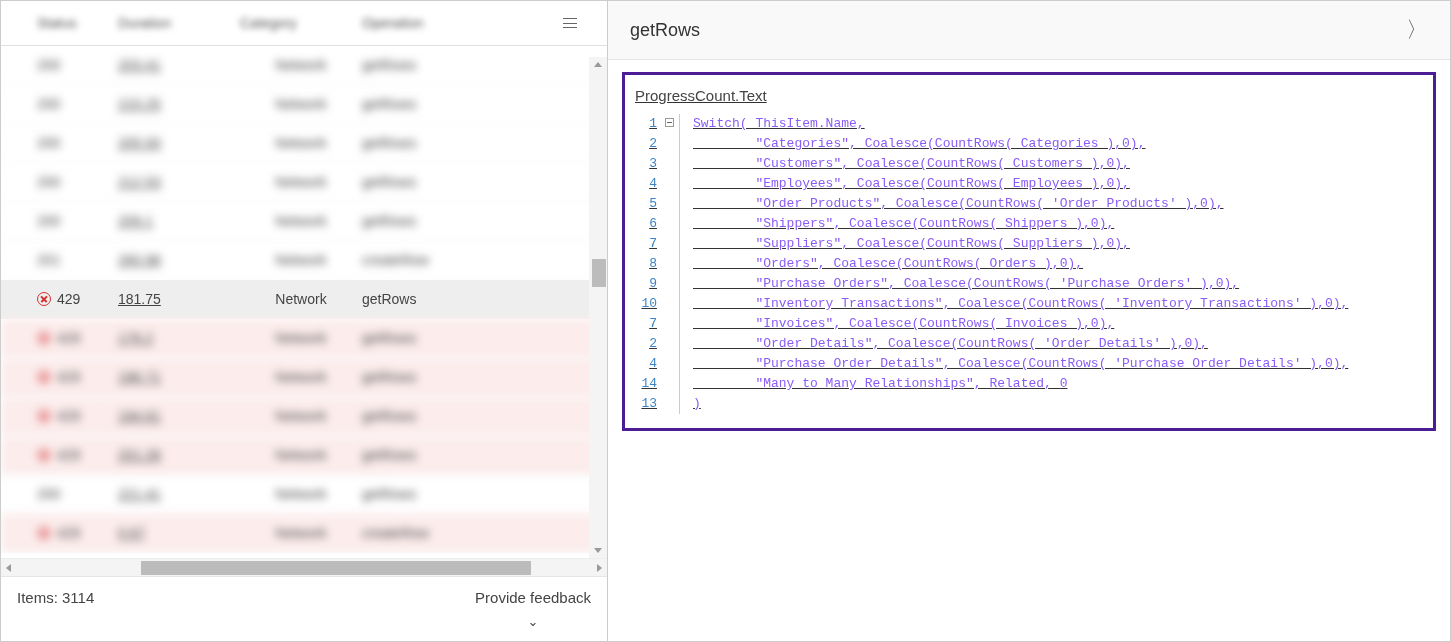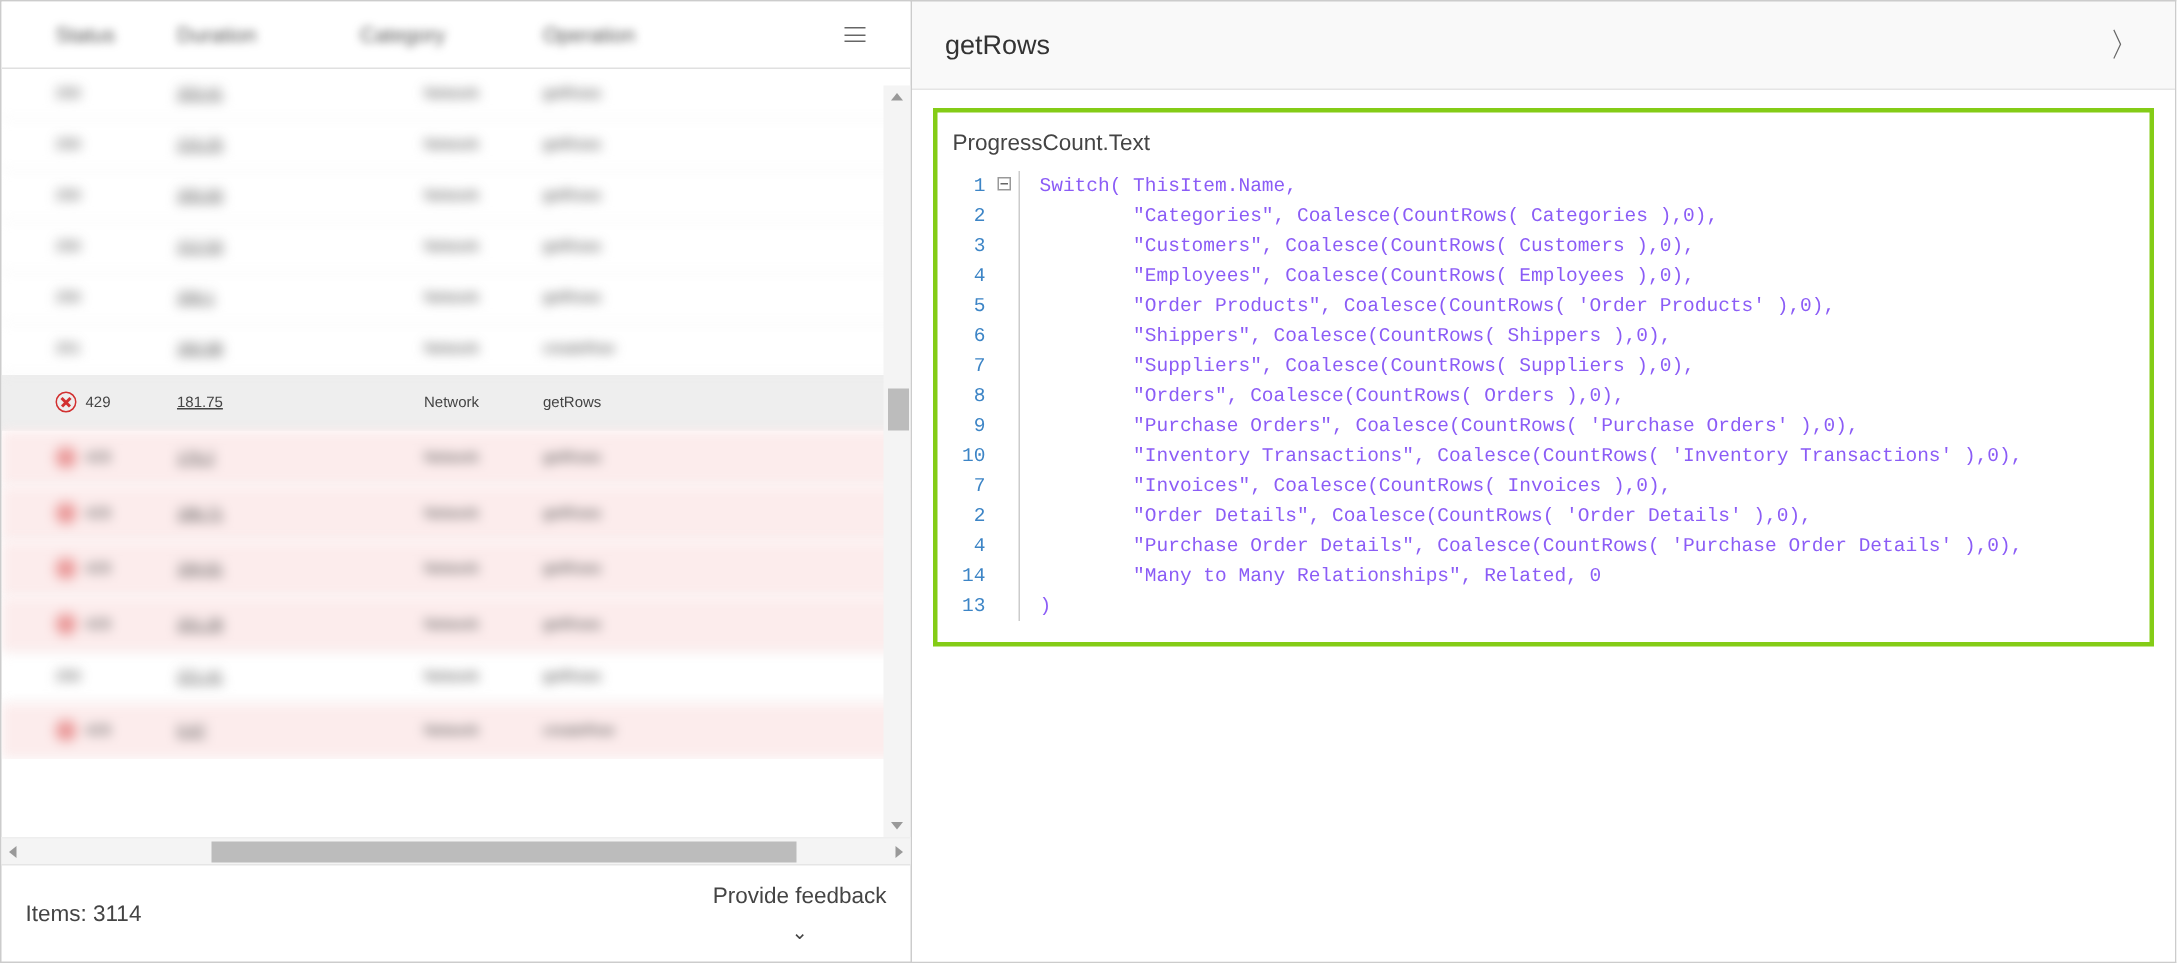--- a/index.html
+++ b/index.html
@@ -20,55 +20,55 @@
     
     .table-body { overflow-y: hidden; position: relative; }
     .row { display: flex; border-bottom: 1px solid #f0f0f0; padding: 11px 0; align-items: center; }
     .row.blurred { filter: blur(4px); }
     .row.error-bg { background: #fcecec; }
     .row.selected { background: #eee; }
     .td:nth-child(1) { width: 117px; padding-left: 36px; display: flex; align-items: center; gap: 6px; }
     .td:nth-child(2) { width: 122px; text-decoration: underline; }
     .td:nth-child(3) { width: 122px; text-align: center; }
     .td:nth-child(4) { width: 150px; }
-    .td { font-size: 10px; color: #444; }
+    .td { font-size: 14px; color: #444; }
     
     .error-icon { width: 14px; height: 14px; border: 1.5px solid #d23030; border-radius: 50%; position: relative; flex-shrink: 0; }
     .error-icon::before, .error-icon::after { content: ''; position: absolute; width: 8px; height: 1.5px; background: #d23030; top: 50%; left: 50%; transform-origin: center; }
     .error-icon::before { transform: translate(-50%, -50%) rotate(45deg); }
     .error-icon::after { transform: translate(-50%, -50%) rotate(-45deg); }
     
     .vscroll { position: absolute; right: 0; top: 56px; bottom: 0; width: 18px; background: #f4f4f4; }
     .vscroll-thumb { position: absolute; right: 1px; width: 14px; height: 28px; background: #bcbcbc; top: 202px; }
     .vscroll::before { content: ''; position: absolute; top: 5px; left: 5px; border-left: 4px solid transparent; border-right: 4px solid transparent; border-bottom: 5px solid #999; }
     .vscroll::after { content: ''; position: absolute; bottom: 5px; left: 5px; border-left: 4px solid transparent; border-right: 4px solid transparent; border-top: 5px solid #999; }
     
     .hscroll { height: 18px; background: #f4f4f4; position: relative; border-top: 1px solid #eee; }
     .hscroll-thumb { position: absolute; top: 2px; left: 140px; width: 390px; height: 14px; background: #bcbcbc; }
     .hscroll::before { content: ''; position: absolute; left: 5px; top: 5px; border-top: 4px solid transparent; border-bottom: 4px solid transparent; border-right: 5px solid #999; }
     .hscroll::after { content: ''; position: absolute; right: 5px; top: 5px; border-top: 4px solid transparent; border-bottom: 4px solid transparent; border-left: 5px solid #999; }
     
-    .footer { display: flex; justify-content: space-between; align-items: center; padding: 12px 16px; border-top: 1px solid #e5e5e5; }
+    .footer { display: flex; justify-content: space-between; align-items: flex-start; padding: 12px 16px; border-top: 1px solid #e5e5e5; }
     .items-count { font-size: 15px; color: #444; }
     .feedback { display: flex; align-items: center; gap: 8px; font-size: 15px; color: #444; cursor: pointer; flex-direction: column; }
     .chevron-down { font-size: 13px; color: #444; }
     
     
     .right-pane { flex: 1; border: 1px solid #ccc; border-left: none; display: flex; flex-direction: column; background: #f9f9f9; }
     .detail-header { display: flex; justify-content: space-between; align-items: center; padding: 14px 22px; border-bottom: 1px solid #e5e5e5; }
     .detail-title { font-size: 18px; color: #333; }
     .chevron-right { font-size: 22px; color: #666; cursor: pointer; }
     
     .tabs { display: flex; gap: 32px; padding: 0 22px; border-bottom: 1px solid #e5e5e5; }
     .tab { padding: 13px 0; font-size: 15px; color: #444; cursor: pointer; }
     .tab.active { color: #333; border-bottom: 3px solid #742774; margin-bottom: -1px; }
     .tab-highlight { border: 3px solid #e22; padding: 2px 10px; margin: 6px -13px; }
     
     .content-area { flex: 1; background: #fff; padding: 0; margin: 0; }
-    .red-box { border: 3px solid #84cc16; margin: 12px 14px 0 14px; padding: 12px 2px 14px 10px; background: #fff; }
+    .red-box { border: 3px solid #4c1d95; margin: 12px 14px 0 14px; padding: 12px 2px 14px 10px; background: #fff; text-decoration: underline; }
     .property-name { font-size: 15px; color: #444; margin-bottom: 10px; }
     
     .code-editor { display: flex; font-family: Consolas, "Courier New", monospace; font-size: 13px; line-height: 20px; }
     .line-numbers { text-align: right; padding-right: 8px; color: #3d85c6; user-select: none; width: 30px; }
     .fold-line { border-left: 1px solid #ccc; width: 14px; margin-left: 0px; }
     .code-lines { flex: 1; white-space: pre; color: #8b5cf6; padding-left: 0px; }
     .minus-box { display: inline-block; width: 9px; height: 9px; border: 1px solid #999; line-height: 7px; font-size: 10px; text-align: center; color: #666; margin-top: 4px; position: relative; }
     .minus-box::after { content: ''; position: absolute; left: 1px; right: 1px; top: 3px; height: 1px; background: #666; }
   </style>
 </head>

